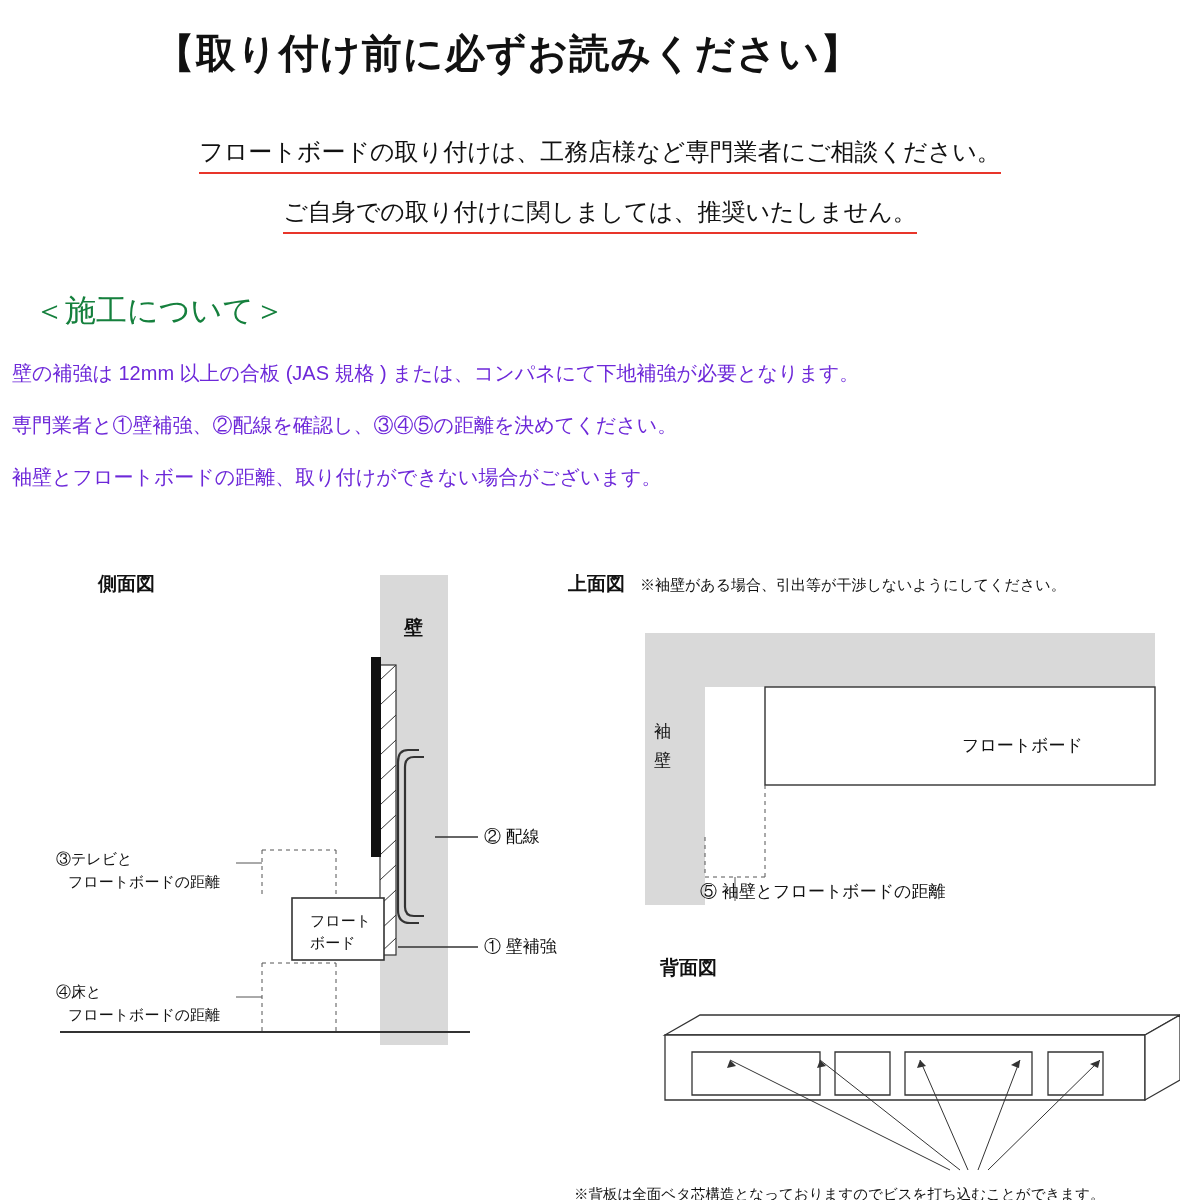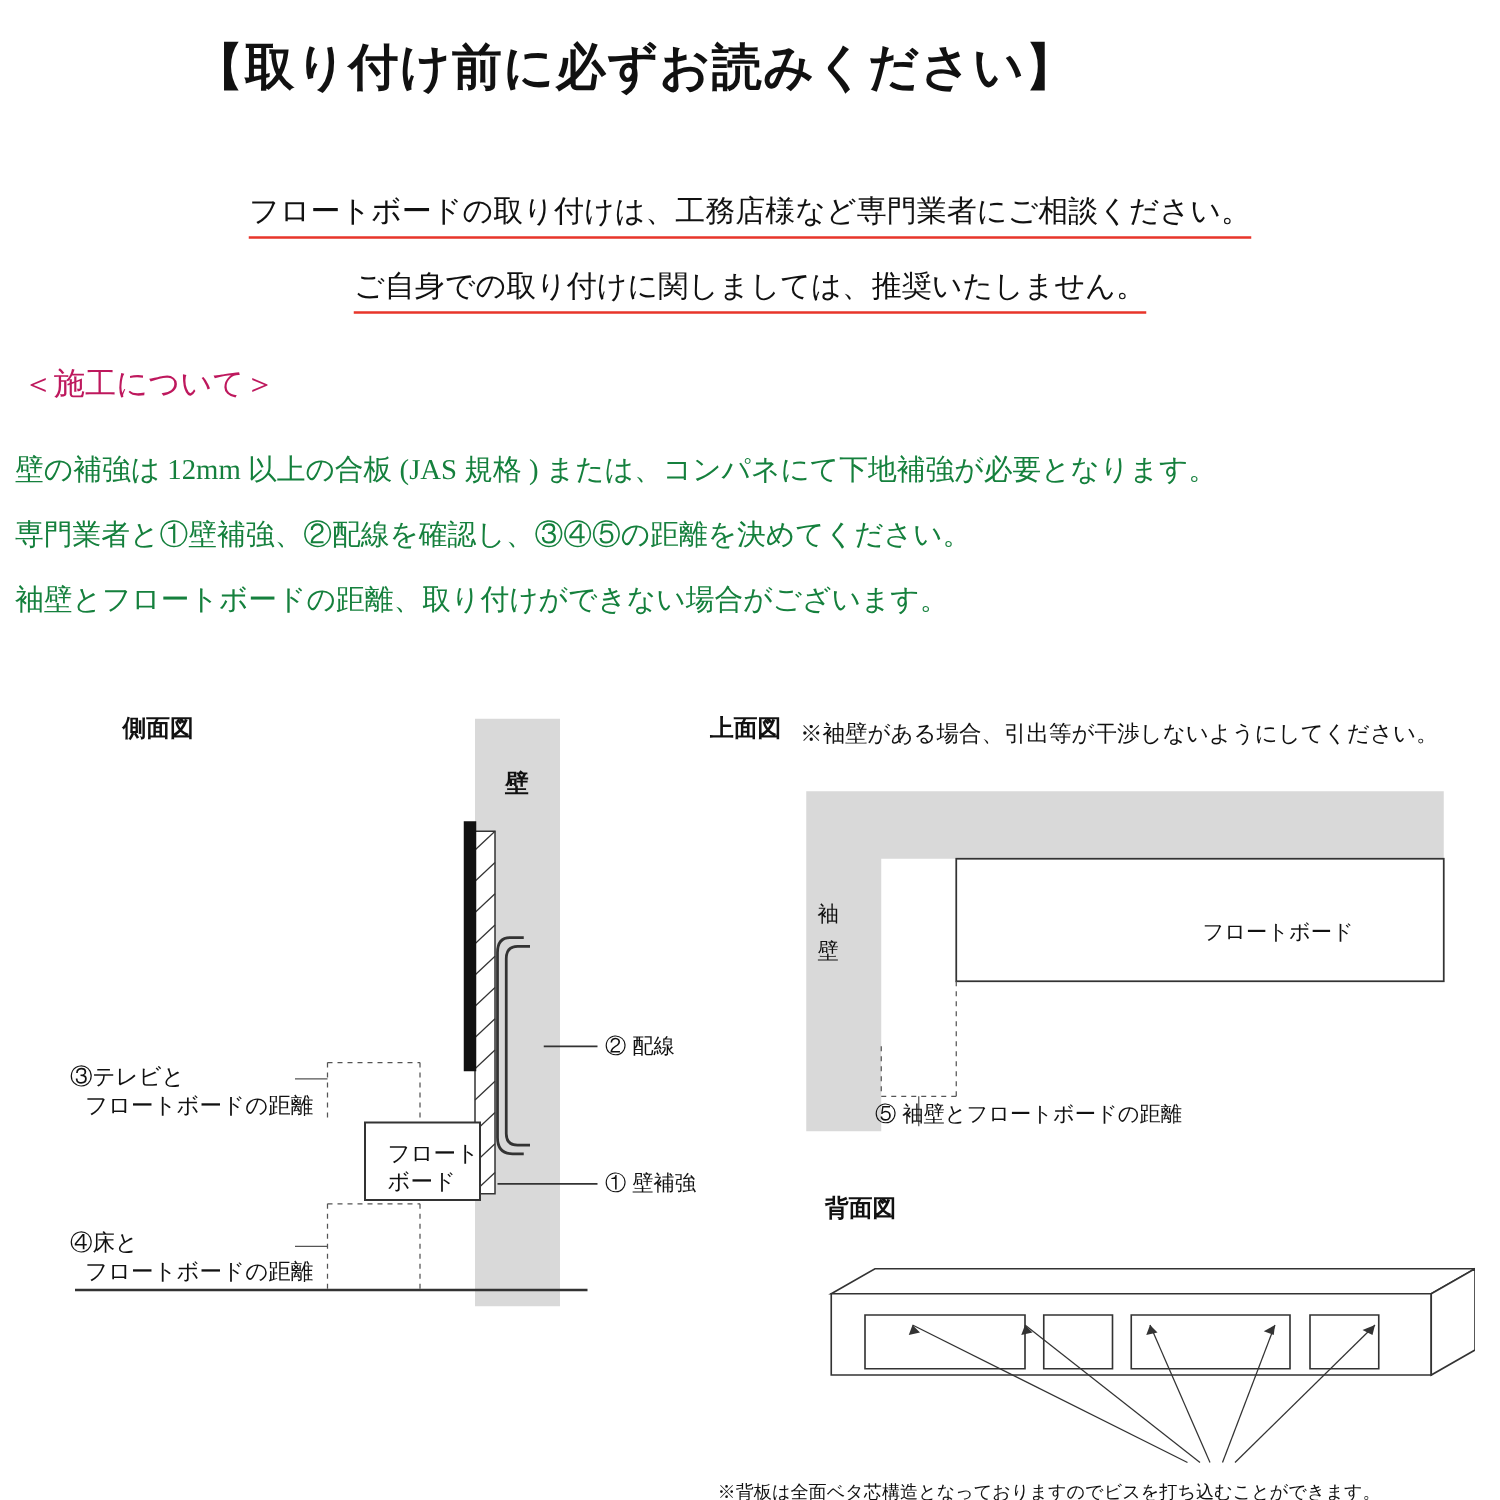--- a/index.html
+++ b/index.html
@@ -40,39 +40,37 @@
     text-align: center;
     font-size: 24px;
     color: #111;
   }
   .lead1 { top: 136px; }
   .lead2 { top: 196px; }
   .lead .underlined {
     display: inline-block;
     border-bottom: 2.5px solid #e8352a;
     padding-bottom: 4px;
-    margin-top: 17px;
   }
 
   
   .section-title {
     position: absolute;
-    left: 18px;
+    left: 34px;
     top: 290px;
-    font-size: 25px;
+    font-size: 31px;
     font-weight: 400;
-    color: #be185d;
+    color: #15803d;
   }
   .body-line {
     position: absolute;
     left: 12px;
-    font-size: 23px;
-    color: #15803d;
+    font-size: 20px;
+    color: #6d28d9;
     white-space: nowrap;
-    font-family: Liberation Serif, serif;
   }
   .bl1 { top: 360px; }
   .bl2 { top: 412px; }
   .bl3 { top: 464px; }
 
   
   .diagram {
     position: absolute;
     left: 0;
     top: 545px;
@@ -80,21 +78,21 @@
     height: 650px;
   }
   .lbl {
     position: absolute;
     font-size: 17px;
     color: #111;
     white-space: nowrap;
     line-height: 1.35;
   }
   .lbl.bold { font-weight: 700; font-size: 19px; }
-  .lbl.small { font-size: 18px; }
+  .lbl.small { font-size: 15px; }
   .lbl.tiny { font-size: 14.5px; }
 
   svg { display: block; }
 </style>
 </head>
 <body>
 
 <div class="page">
 
   <div class="title">【取り付け前に必ずお読みください】</div>

